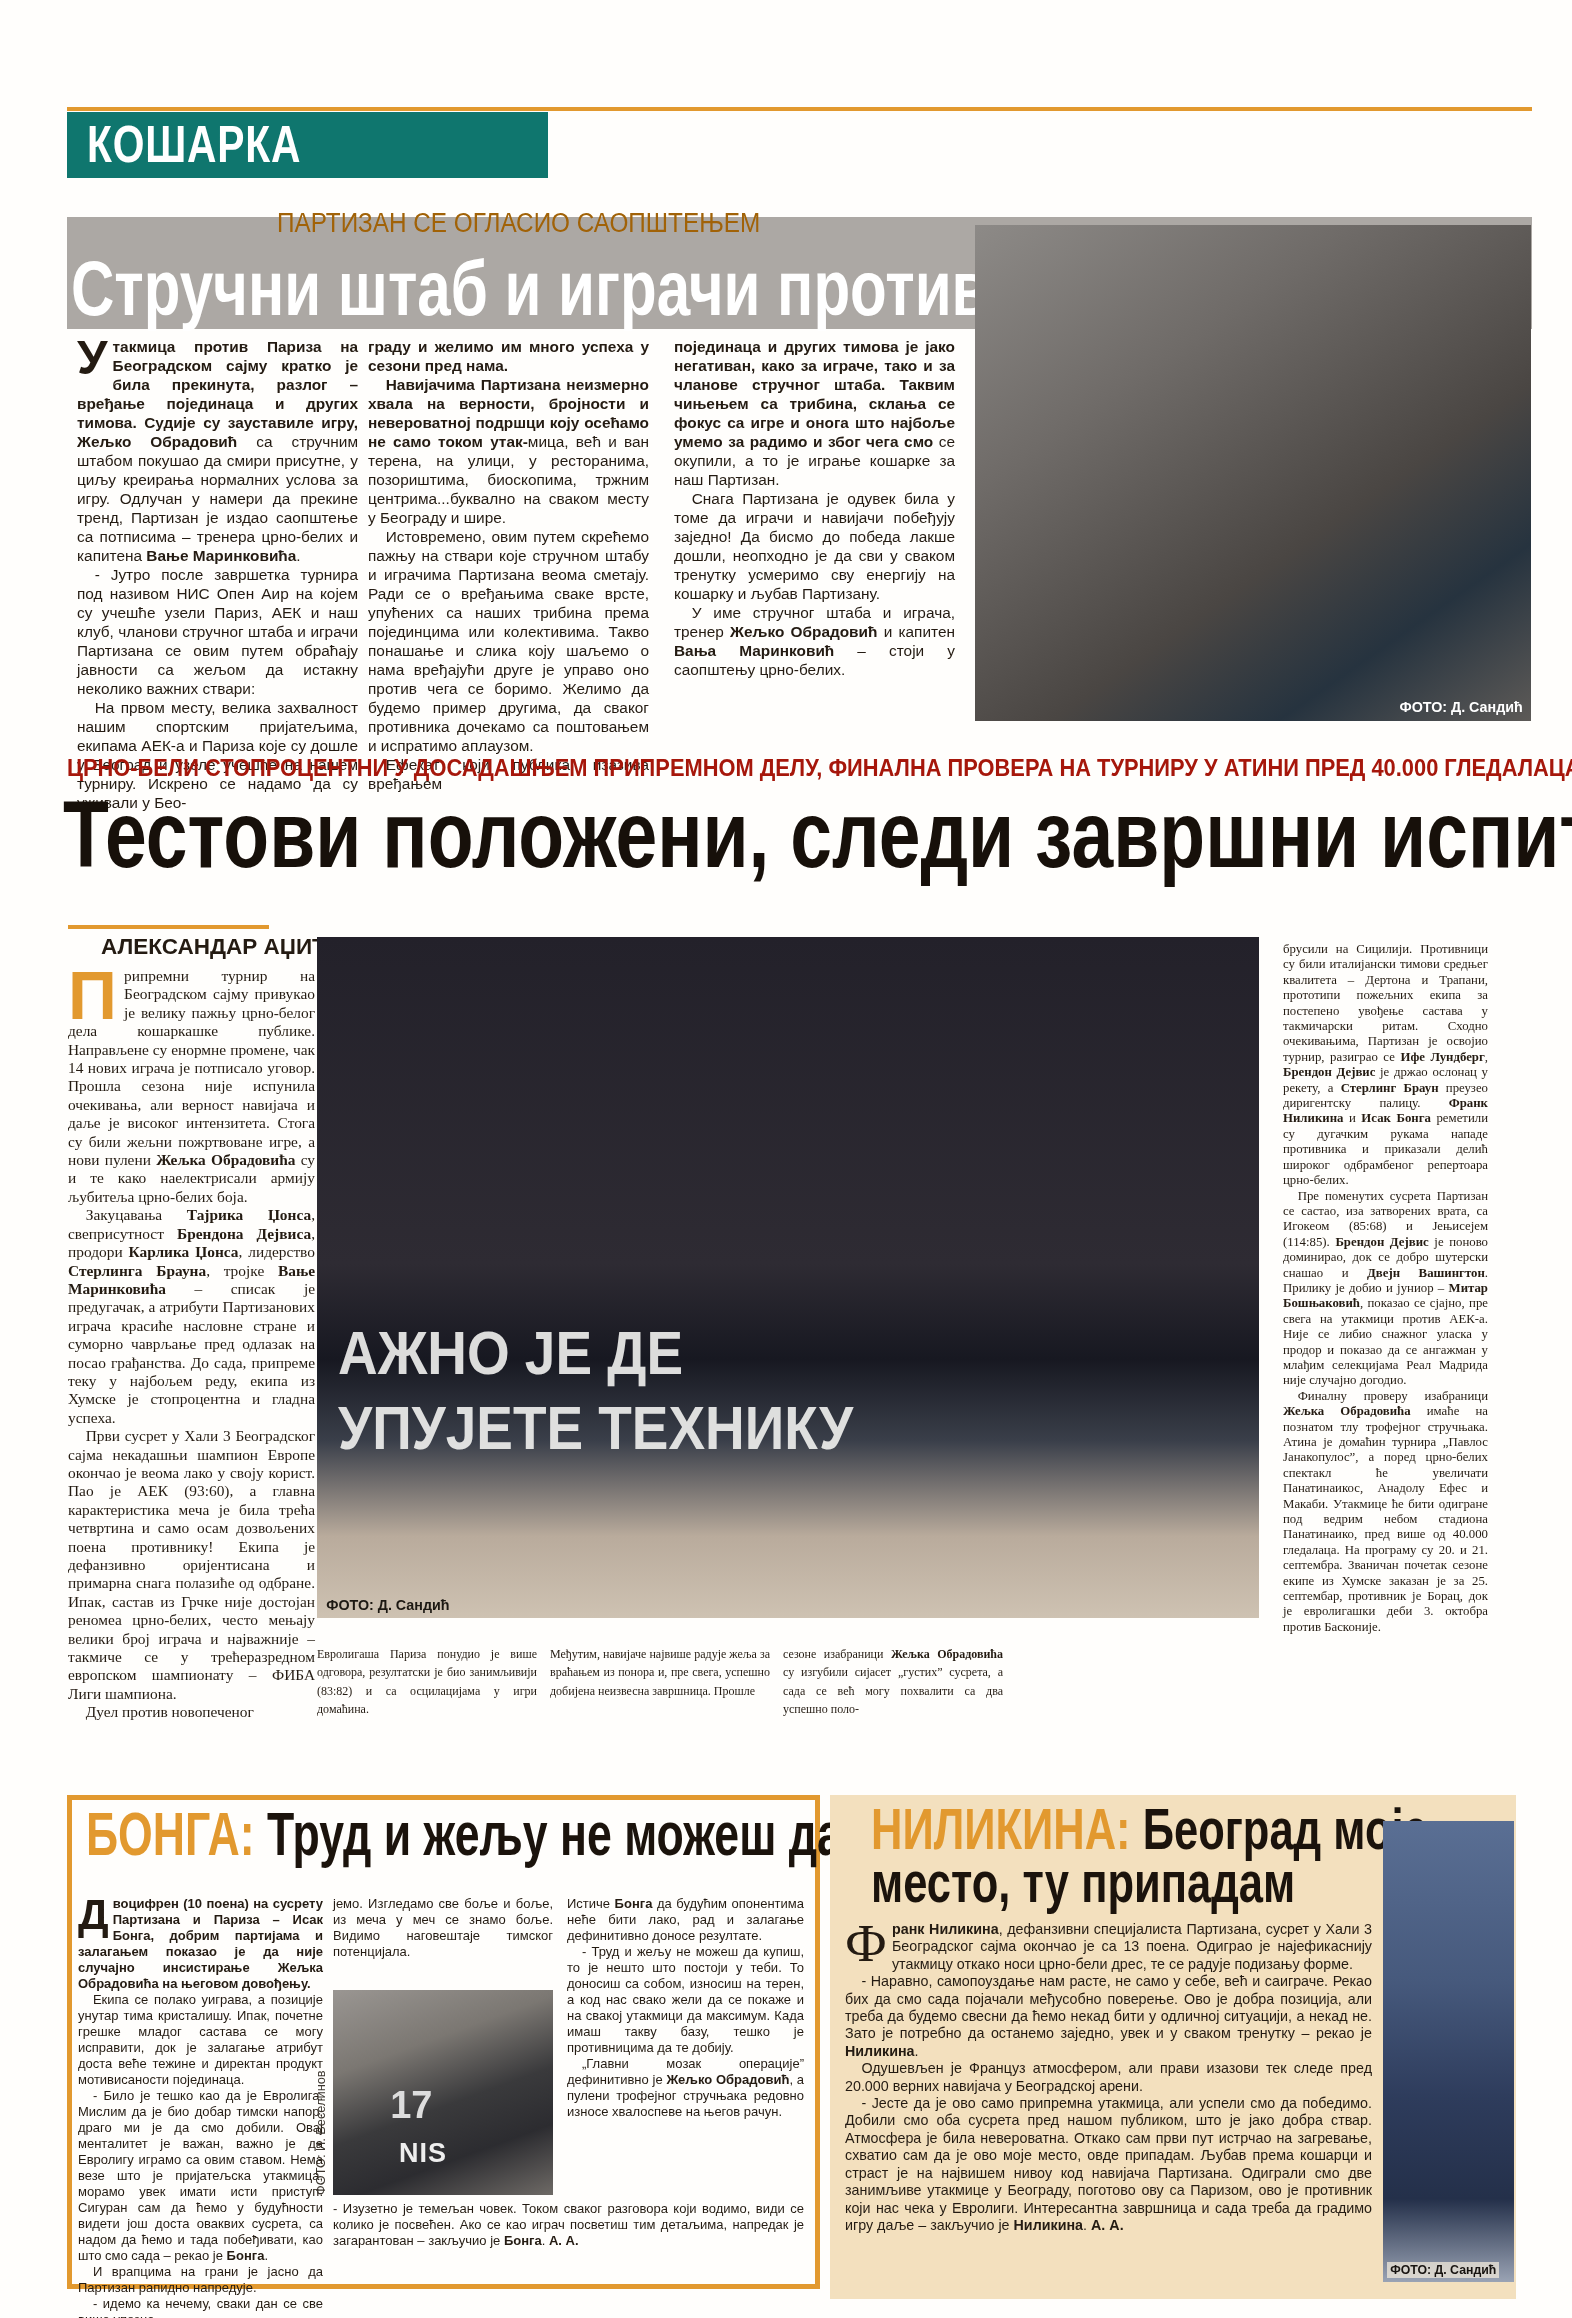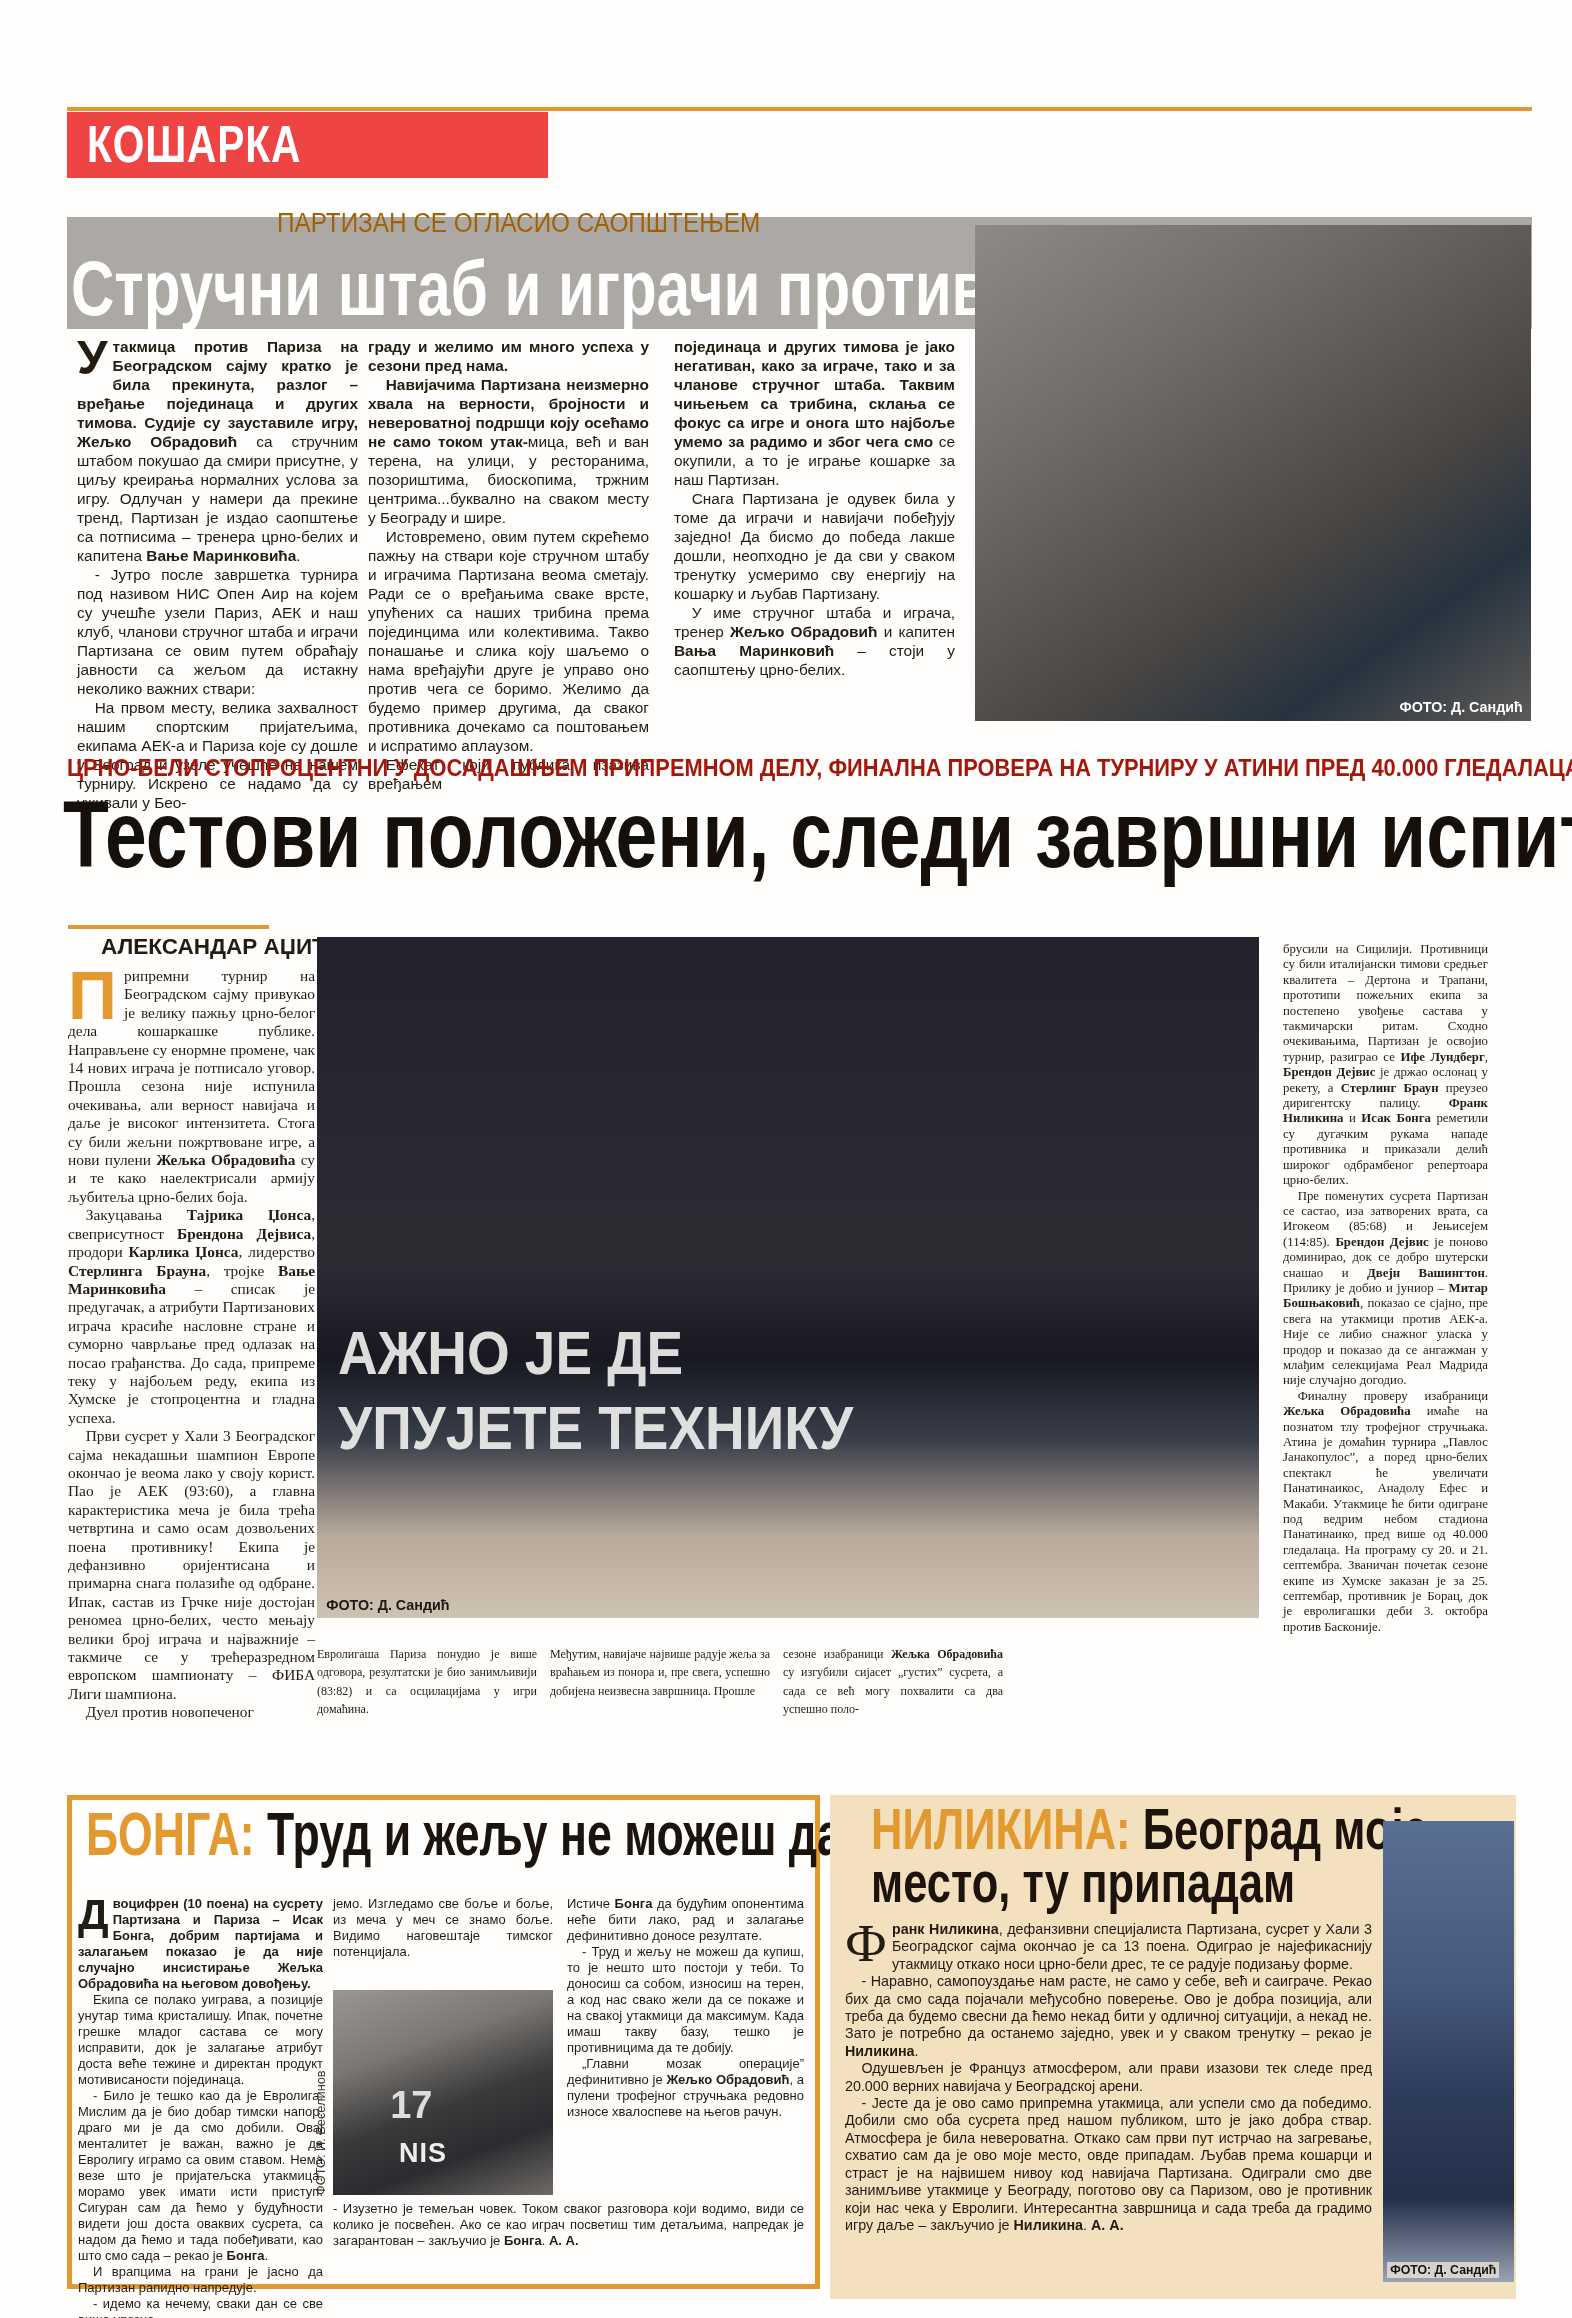--- a/index.html
+++ b/index.html
@@ -13,21 +13,21 @@
   .body-cols p + p{text-indent:1.15em;}
 
   
   #masthead{top:71px;right:62px;font-size:20.5px;color:#2a1c12;letter-spacing:0.3px;}
   #masthead .brand{font-weight:700;font-size:23.6px;}
   #masthead .squares{color:#2a1c12;font-size:17.4px;letter-spacing:3.1px;}
   #masthead .pageno{font-weight:700;font-size:24.6px;}
   #top-rule{left:67px;top:107px;width:1465px;height:4.1px;background:#e2992f;}
 
   
-  #kosarka{left:67px;top:112px;width:481px;height:66px;background:#ef4444;}
+  #kosarka{left:67px;top:112px;width:481px;height:66px;background:#0f766e;}
   #kosarka span{position:absolute;left:19.5px;top:3.1px;font-size:51px;font-weight:700;color:#fff;
                 transform:scaleX(.8);transform-origin:0 0;letter-spacing:1px;}
 
   
   #art1-panel{left:67px;top:217px;width:1465px;height:112px;background:#aca8a4;}
   #art1-kicker{left:277px;top:208px;font-size:27px;font-weight:400;color:#a16207;}
   #art1-headline{left:71px;top:250px;font-size:77px;font-weight:700;color:#fff;line-height:1;}
   #photo1{left:975px;top:225px;width:556px;height:496px;
           background:linear-gradient(145deg,#8d8a87 0%,#6f6b68 30%,#4a4643 62%,#26333f 80%,#5d5a57 100%);}
   .credit-w{position:absolute;right:8.2px;bottom:6.1px;color:#fff;font-size:14.3px;font-weight:700;}

